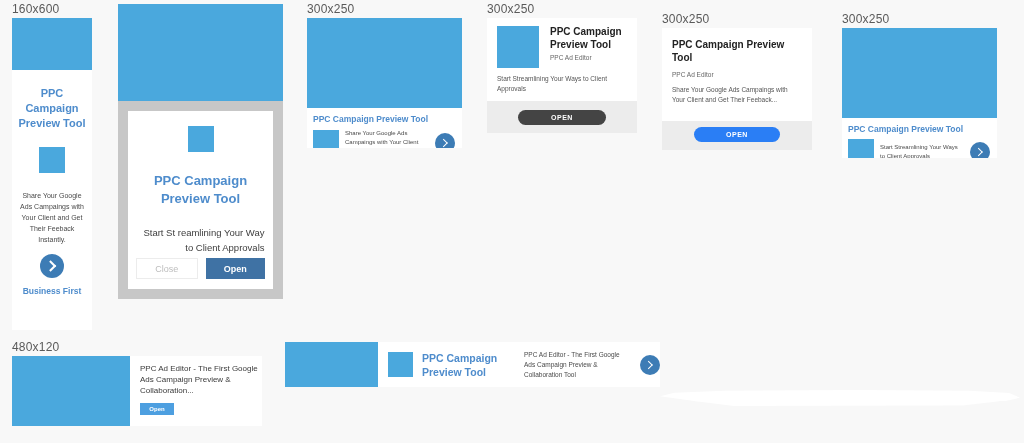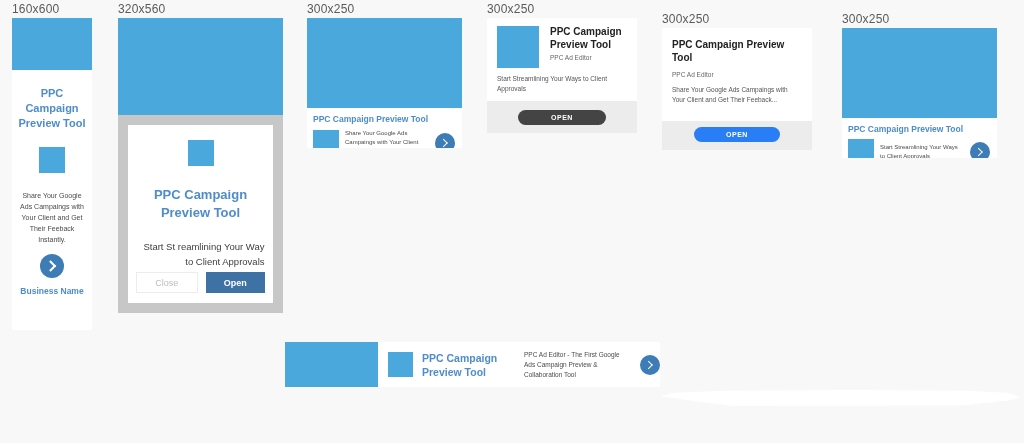--- a/index.html
+++ b/index.html
@@ -219,26 +219,25 @@
   <div class="ad-slot" style="left:12px; top:4px;">
     <div class="size-label">160x600</div>
     <div class="creative c160">
       <div class="imgbox hero"></div>
       <div class="title">PPC Campaign Preview Tool</div>
       <div class="imgbox thumb"></div>
       <div class="body">Share Your Google Ads Campaings with Your Client and Get Their Feeback Instantly.</div>
       <div class="arrow">
         <div class="arrow-circle"></div>
       </div>
-      <div class="biz">Business Name</div>
+      <div class="biz">Business First</div>
     </div>
   </div>
 
   <div class="ad-slot" style="left:118px; top:4px;">
-    <div class="size-label">320x560</div>
     <div class="creative c320">
       <div class="imgbox hero"></div>
       <div class="stage">
         <div class="modal">
           <div class="imgbox thumb"></div>
           <div class="title">PPC Campaign Preview Tool</div>
           <div class="body">Start St reamlining Your Way to Client Approvals</div>
           <div class="btnrow">
             <div class="btn-close">Close</div>
             <div class="btn-open-solid">Open</div>
@@ -292,20 +291,30 @@
       <div class="imgbox hero"></div>
       <div class="title">PPC Campaign Preview Tool</div>
       <div class="row">
         <div class="imgbox thumb"></div>
         <div class="body">Start Streamlining Your Ways to Client Approvals</div>
         <div class="arrow-circle sm"></div>
       </div>
     </div>
   </div>
 
+  <div class="ad-slot" style="left:12px; top:342px;">
+    <div class="size-label">480x120</div>
+    <div class="creative c480">
+      <div class="imgbox hero"></div>
+      <div class="right">
+        <div class="title">PPC Ad Editor - The First Google Ads Campaign Preview &amp; Collaboration...</div>
+        <div class="btn-open-lt">Open</div>
+      </div>
+    </div>
+  </div>
 
   <div class="ad-slot" style="left:285px; top:342px;">
     <div class="creative c728">
       <div class="imgbox hero"></div>
       <div class="imgbox thumb"></div>
       <div class="title">PPC Campaign Preview Tool</div>
       <div class="body">PPC Ad Editor - The First Google Ads Campaign Preview &amp; Collaboration Tool</div>
       <div class="arrow">
         <div class="arrow-circle sm"></div>
       </div>

